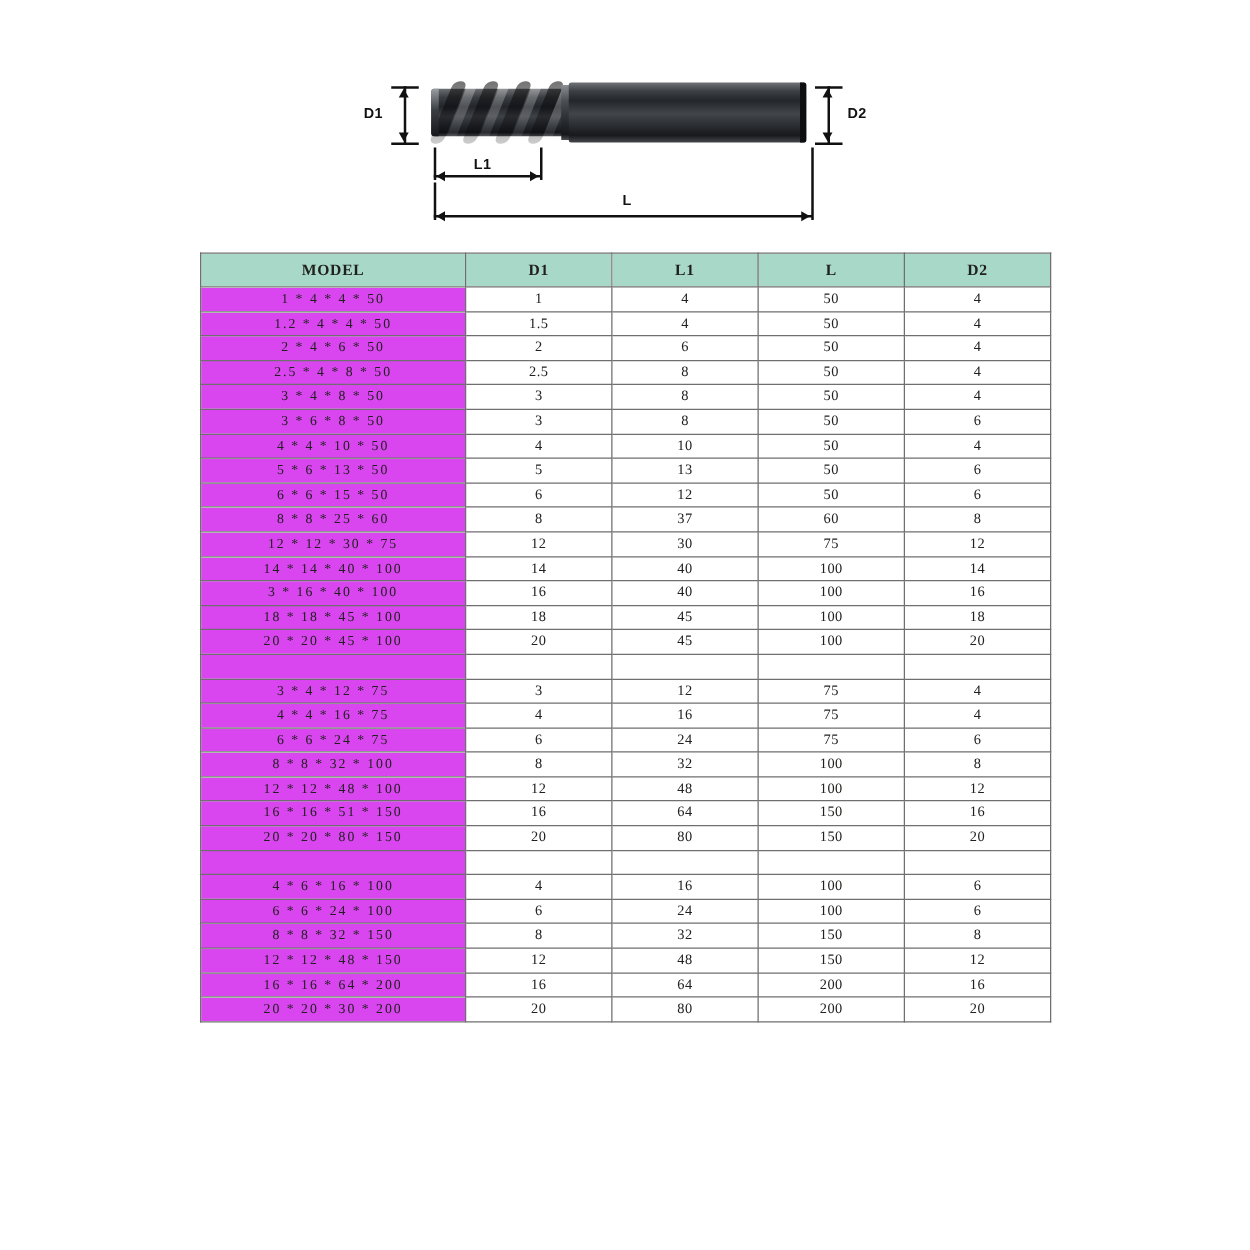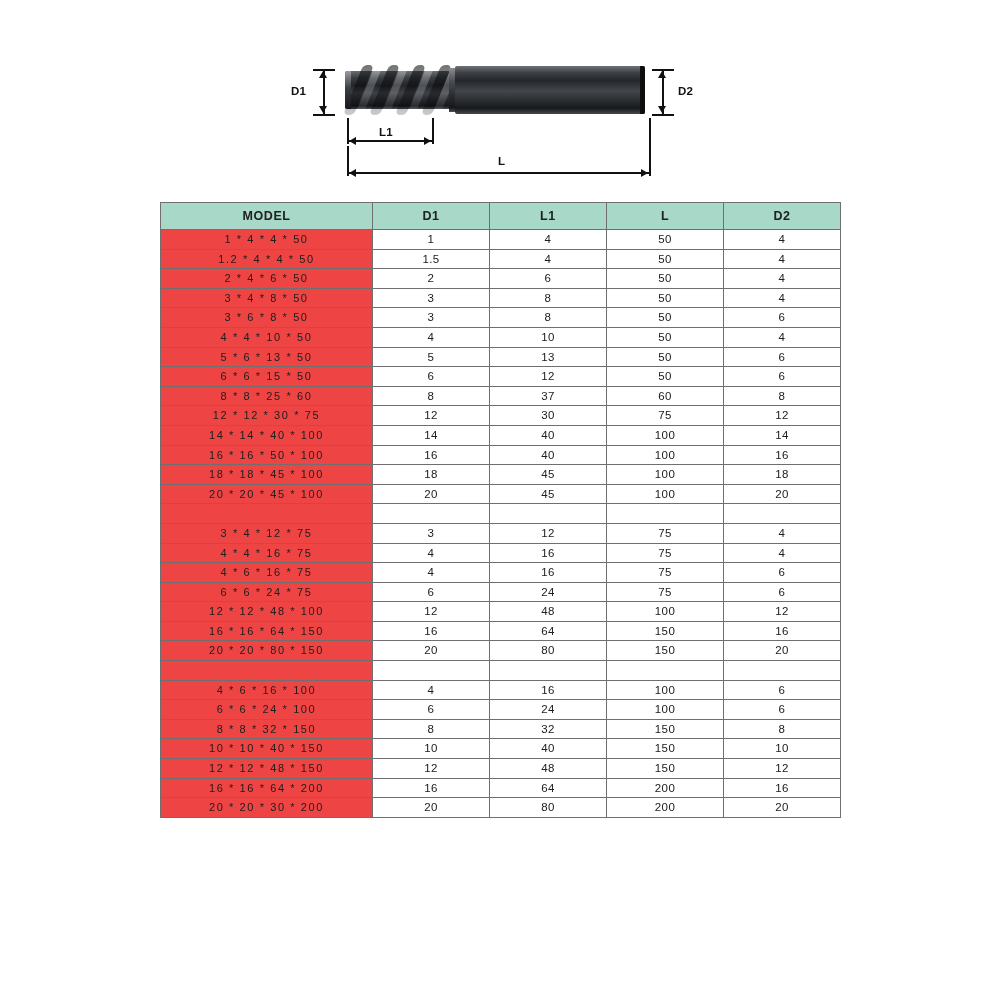--- a/index.html
+++ b/index.html
@@ -166,20 +166,21 @@
     border-bottom: 4px solid transparent;
     border-left: 7px solid #111;
   }
 
   
   .table-wrap {
     position: absolute;
     left: 160px;
     top: 202px;
     width: 680px;
+    font-family: Liberation Serif, serif;
   }
   table.spec {
     border-collapse: collapse;
     width: 680px;
     table-layout: fixed;
   }
   table.spec th, table.spec td {
     border: 1px solid #6f6f6f;
     text-align: center;
     font-size: 11.5px;
@@ -192,21 +193,21 @@
   }
   table.spec th {
     background: #a8d8c8;
     font-size: 12.5px;
     font-weight: bold;
     height: 26px;
     line-height: 26px;
     letter-spacing: 0.6px;
   }
   table.spec td.model {
-    background: #ef4444;
+    background: #d946ef;
     letter-spacing: 1.6px;
     font-size: 11px;
   }
   table.spec td.val {
     background: #ffffff;
     letter-spacing: 0.4px;
   }
   tr.spacer td {
     height: 18.6px;
     line-height: 18.6px;
@@ -299,20 +300,27 @@
           <td class="val">4</td>
         </tr>
         <tr>
           <td class="model">2 * 4 * 6 * 50</td>
           <td class="val">2</td>
           <td class="val">6</td>
           <td class="val">50</td>
           <td class="val">4</td>
         </tr>
         <tr>
+          <td class="model">2.5 * 4 * 8 * 50</td>
+          <td class="val">2.5</td>
+          <td class="val">8</td>
+          <td class="val">50</td>
+          <td class="val">4</td>
+        </tr>
+        <tr>
           <td class="model">3 * 4 * 8 * 50</td>
           <td class="val">3</td>
           <td class="val">8</td>
           <td class="val">50</td>
           <td class="val">4</td>
         </tr>
         <tr>
           <td class="model">3 * 6 * 8 * 50</td>
           <td class="val">3</td>
           <td class="val">8</td>
@@ -355,21 +363,21 @@
           <td class="val">12</td>
         </tr>
         <tr>
           <td class="model">14 * 14 * 40 * 100</td>
           <td class="val">14</td>
           <td class="val">40</td>
           <td class="val">100</td>
           <td class="val">14</td>
         </tr>
         <tr>
-          <td class="model">16 * 16 * 50 * 100</td>
+          <td class="model">3 * 16 * 40 * 100</td>
           <td class="val">16</td>
           <td class="val">40</td>
           <td class="val">100</td>
           <td class="val">16</td>
         </tr>
         <tr>
           <td class="model">18 * 18 * 45 * 100</td>
           <td class="val">18</td>
           <td class="val">45</td>
           <td class="val">100</td>
@@ -397,42 +405,42 @@
           <td class="val">4</td>
         </tr>
         <tr>
           <td class="model">4 * 4 * 16 * 75</td>
           <td class="val">4</td>
           <td class="val">16</td>
           <td class="val">75</td>
           <td class="val">4</td>
         </tr>
         <tr>
-          <td class="model">4 * 6 * 16 * 75</td>
-          <td class="val">4</td>
-          <td class="val">16</td>
-          <td class="val">75</td>
-          <td class="val">6</td>
-        </tr>
-        <tr>
           <td class="model">6 * 6 * 24 * 75</td>
           <td class="val">6</td>
           <td class="val">24</td>
           <td class="val">75</td>
           <td class="val">6</td>
         </tr>
         <tr>
+          <td class="model">8 * 8 * 32 * 100</td>
+          <td class="val">8</td>
+          <td class="val">32</td>
+          <td class="val">100</td>
+          <td class="val">8</td>
+        </tr>
+        <tr>
           <td class="model">12 * 12 * 48 * 100</td>
           <td class="val">12</td>
           <td class="val">48</td>
           <td class="val">100</td>
           <td class="val">12</td>
         </tr>
         <tr>
-          <td class="model">16 * 16 * 64 * 150</td>
+          <td class="model">16 * 16 * 51 * 150</td>
           <td class="val">16</td>
           <td class="val">64</td>
           <td class="val">150</td>
           <td class="val">16</td>
         </tr>
         <tr>
           <td class="model">20 * 20 * 80 * 150</td>
           <td class="val">20</td>
           <td class="val">80</td>
           <td class="val">150</td>
@@ -460,27 +468,20 @@
           <td class="val">6</td>
         </tr>
         <tr>
           <td class="model">8 * 8 * 32 * 150</td>
           <td class="val">8</td>
           <td class="val">32</td>
           <td class="val">150</td>
           <td class="val">8</td>
         </tr>
         <tr>
-          <td class="model">10 * 10 * 40 * 150</td>
-          <td class="val">10</td>
-          <td class="val">40</td>
-          <td class="val">150</td>
-          <td class="val">10</td>
-        </tr>
-        <tr>
           <td class="model">12 * 12 * 48 * 150</td>
           <td class="val">12</td>
           <td class="val">48</td>
           <td class="val">150</td>
           <td class="val">12</td>
         </tr>
         <tr>
           <td class="model">16 * 16 * 64 * 200</td>
           <td class="val">16</td>
           <td class="val">64</td>

